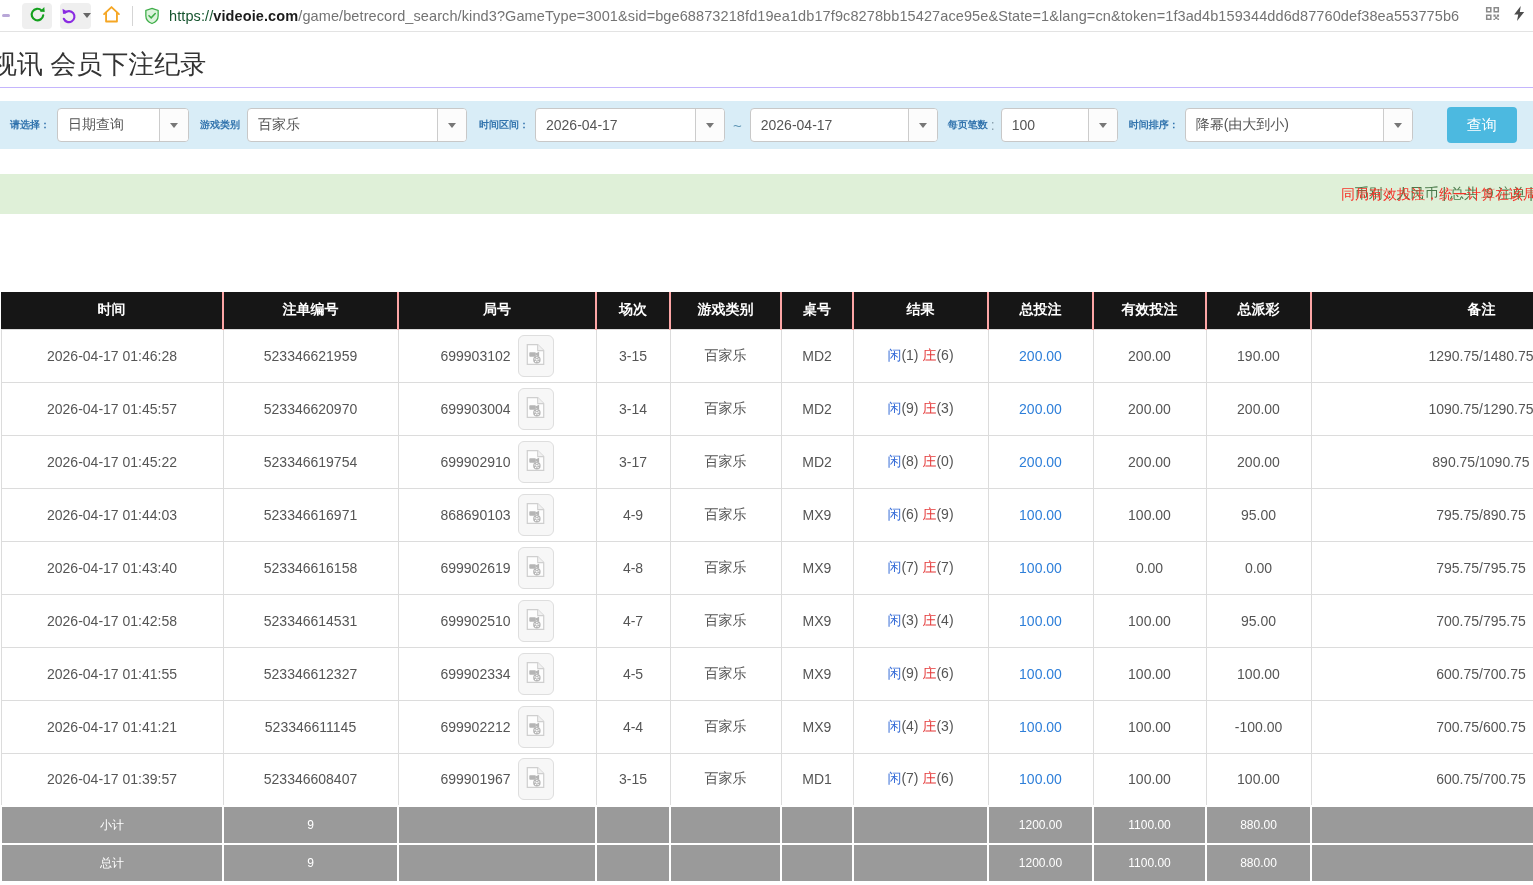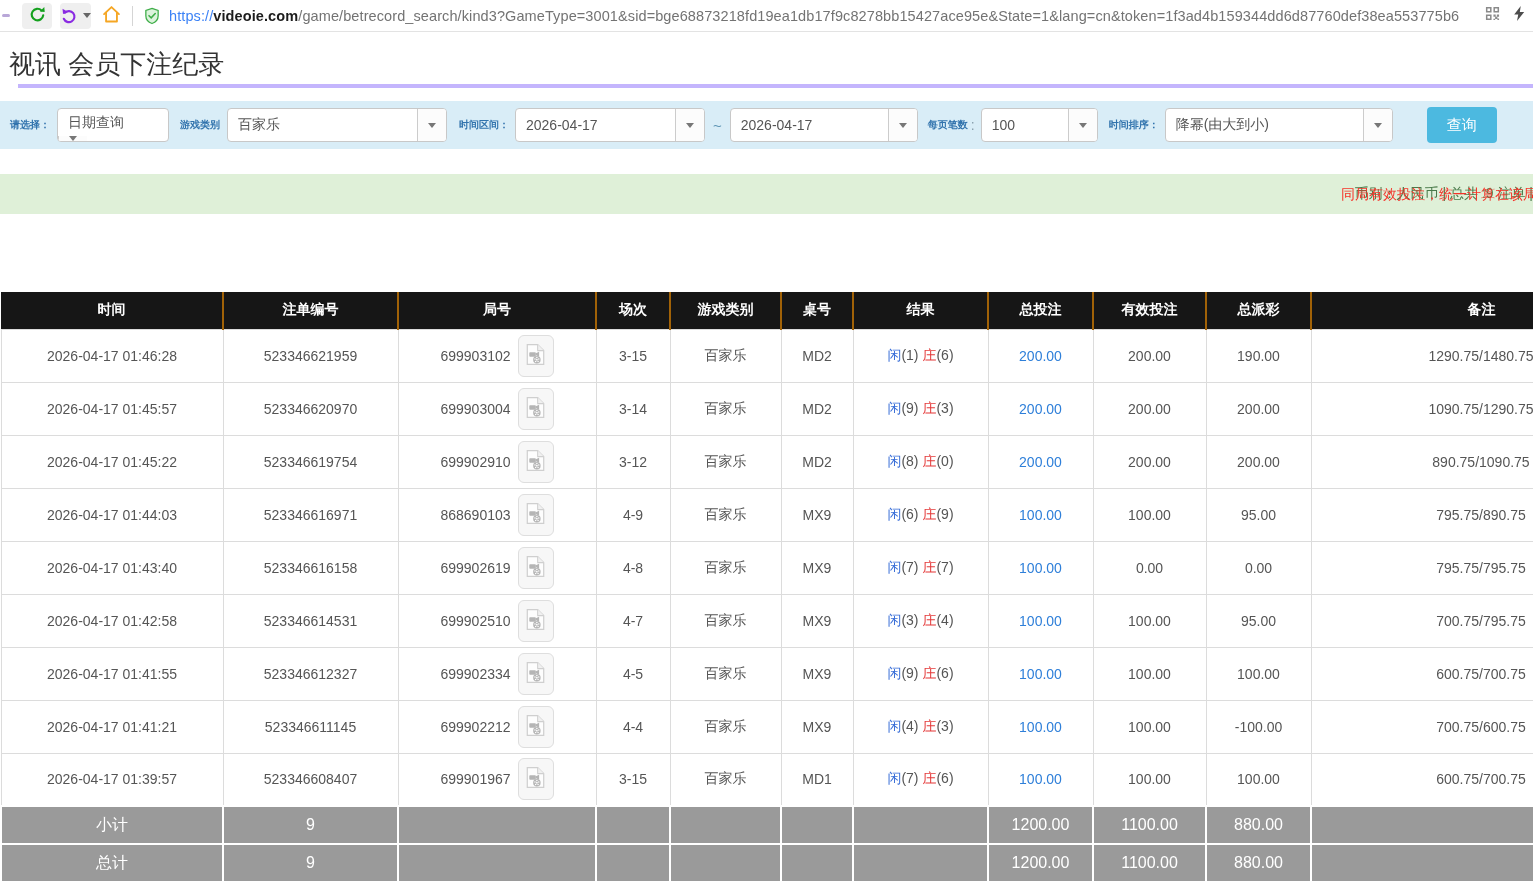--- a/index.html
+++ b/index.html
@@ -10,27 +10,27 @@
   .chrome { height:32px; display:flex; align-items:center; border-bottom:1px solid #e3e3e3; padding-left:2px; }
   .frag { width:8px; height:3px; background:#b9a7d8; border-radius:2px; margin-right:12px; }
   .chip { display:flex; align-items:center; justify-content:center; height:26px; min-width:30px;
           background:#efefef; border:none; border-radius:4px; margin-right:8px; cursor:pointer; }
   .home-btn { background:none; border:none; margin:0 4px 0 2px; display:flex; align-items:center; cursor:pointer; }
   .caret-down { width:0; height:0; border-left:4px solid transparent; border-right:4px solid transparent;
                 border-top:5px solid #666; margin-left:4px; }
   .vsep { width:1px; height:20px; background:#d5d5d5; margin:0 10px 0 6px; }
   .shield { display:flex; align-items:center; margin-right:8px; }
   .url { flex:1; white-space:nowrap; overflow:hidden; font-size:14.5px; letter-spacing:.1px; }
-  .url .scheme { color:#3b82f6; }
+  .url .scheme { color:#14532d; }
   .url .host { color:#1c1c1c; font-weight:bold;text-align:right; }
   .url .path { color:#737373; }
   .chrome-right { display:flex; align-items:center; gap:12px; padding:0 6px 0 10px; }
 
   
-  .title-wrap { height:56px; padding-top:15px; border-bottom:4px solid #c4b5fd;margin-left:18px; }
+  .title-wrap { height:56px; padding-top:15px; border-bottom:1px solid #c4b5fd; }
   .page-title { font-size:26px; color:#333; margin-left:-9px; white-space:nowrap; }
 
   
   .filter-bar { display:flex; align-items:center; background:#d9edf7; height:48px;
                 margin-top:13px; padding-left:10px; white-space:nowrap; }
   .flabel { font-size:10px; font-weight:bold; color:#3173ad; }
   .fcolon { font-size:14px; color:#8aa0ae; margin:0 6px 0 3px; }
   .sel { display:flex; align-items:stretch; height:34px; background:#fff; border:1px solid #c8c8c8;
          border-radius:4px; overflow:hidden; cursor:pointer; flex:none; }
   .sel .txt { flex:1; display:flex; align-items:center; padding:0 10px; font-size:14px; color:#555;
@@ -39,44 +39,44 @@
                    display:flex; align-items:center; justify-content:center; }
   .sel .tri { width:0; height:0; border-left:4px solid transparent; border-right:4px solid transparent;
               border-top:5px solid #777; }
   .tilde { font-size:15px; color:#5b93b3; margin:0 8px; }
   .search-btn { margin-left:34px; flex:none; width:70px; height:36px; background:#4cb9e0; color:#fff;
                 border:none; border-radius:4px; font-size:15px; cursor:pointer;
                 font-family:"Liberation Sans","DejaVu Sans",sans-serif; }
 
   .m7r { margin-right:7px; } .m11l { margin-left:11px; } .m12l { margin-left:12px; }
   .m6r { margin-right:6px; } .m10l { margin-left:10px; }
-  .w112 { width:112px;flex-direction:column; } .w220 { width:220px; } .w190 { width:190px; }
+  .w112 { width:132px; } .w220 { width:220px; } .w190 { width:190px; }
   .w188 { width:188px; } .w117 { width:117px;gap:41px; } .w200 { width:228px; }
 
   
   .summary-bar { position:relative; margin-top:25px; height:40px; background:#dff0d8;
                  display:flex; align-items:center;justify-content:flex-end; }
   .summary-left { font-size:14px; color:#4a7a4a; margin-left:18px; }
   .summary-right { position:absolute; left:1341px; top:12px; font-size:14px; color:#f53228; white-space:nowrap; }
 
   
   .bet-table { margin-top:78px; border-collapse:collapse; table-layout:fixed; width:1650px; }
   .bet-table th { height:37px; background:#161616; color:#fff; font-size:14px; font-weight:bold;
-                  text-align:center; border-right:2px solid #a16207; }
+                  text-align:center; border-right:2px solid #fca5a5; }
   .bet-table th:last-child { border-right:none; }
   .bet-table td { height:53px; border:1px solid #dcdcdc; text-align:center; font-size:14px;
                   color:#555; vertical-align:middle; }
   .round-cell-inner { display:inline-flex; align-items:center; gap:7px;text-align:right; }
   .video-btn { display:inline-flex; align-items:center; justify-content:center; width:36px; height:42px;
                background:#f7f7f7; border:1px solid #dedede; border-radius:6px; cursor:pointer; }
   .p-label { color:#3a6fd8; }
   .b-label { color:#e43a3a; }
   .bet-link { color:#2e7fd9; text-decoration:none; cursor:pointer; }
   .neg { color:#f40606; }
-  .sum-row td { height:38px; background:#9a9a9a; color:#fff; border:2px solid #fff; font-size:16px; }
+  .sum-row td { height:38px; background:#9a9a9a; color:#fff; border:2px solid #fff; font-size:12px; }
 </style>
 </head>
 <body>
 
 <div class="chrome">
   <span class="frag"></span>
 
   <button class="chip">
     <span>
       <svg width="19" height="19" viewBox="0 0 24 24">
@@ -321,21 +321,21 @@
               <circle cx="12.6" cy="16.5" r="0.85" fill="#fff"></circle>
               <circle cx="10.4" cy="18.2" r="0.85" fill="#fff"></circle>
               <circle cx="14.8" cy="18.2" r="0.85" fill="#fff"></circle>
               <circle cx="11.2" cy="21.2" r="0.85" fill="#fff"></circle>
               <circle cx="14" cy="21.2" r="0.85" fill="#fff"></circle>
             </svg>
           </span>
         </span>
       </span>
     </td>
-    <td>3-12</td>
+    <td>3-17</td>
     <td>百家乐</td>
     <td>MD2</td>
     <td>
       <span class="p-label">闲</span><span>(8)</span>
       <span class="b-label">庄</span><span>(0)</span>
     </td>
     <td>
       <a class="bet-link">200.00</a>
     </td>
     <td>200.00</td>

